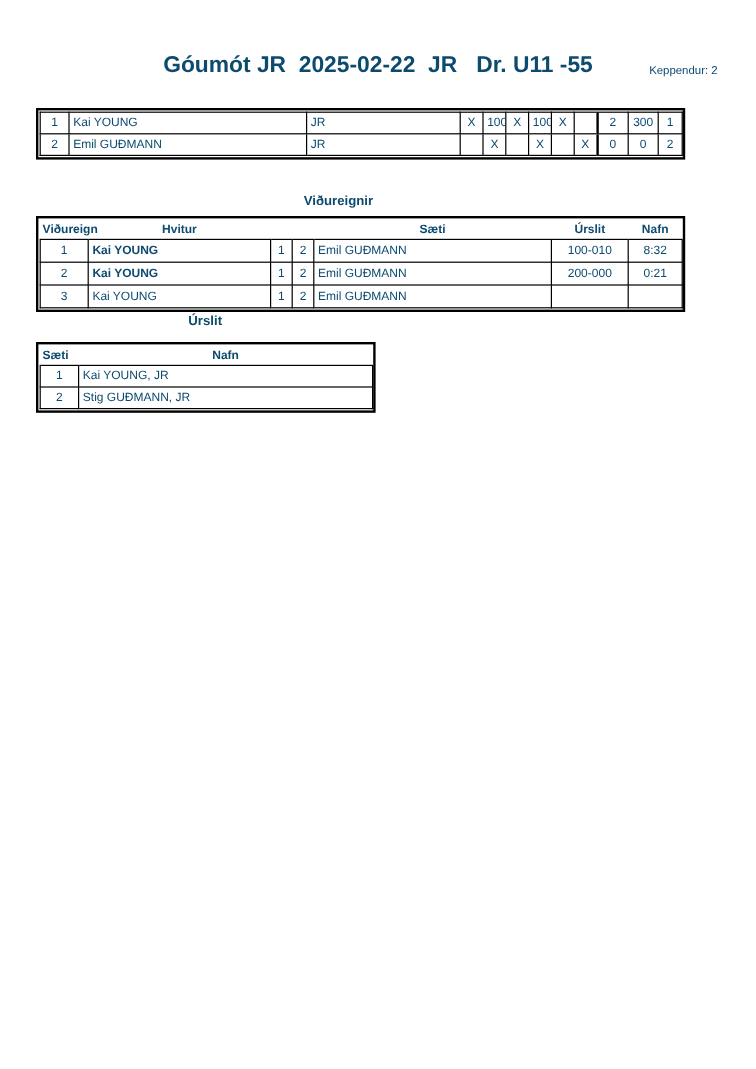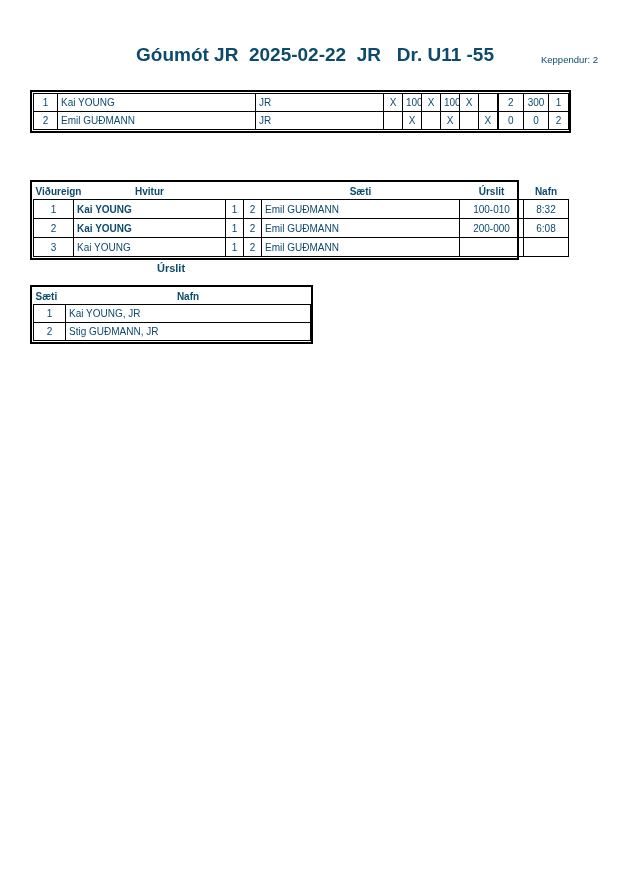--- a/index.html
+++ b/index.html
@@ -37,21 +37,21 @@
     font-weight: normal;
   }
   .tbl-wrap {
     position: absolute;
     box-sizing: border-box;
     border: 2px solid #000;
     padding: 1px;
     background: #fff;
   }
   .wrap-keppendur   { left: 30px; top: 90px;  width: 541px; }
-  .wrap-vidureignir { left: 30px; top: 180px; width: 489px; }
+  .wrap-vidureignir { left: 30px; top: 180px; width: 541px; }
   .wrap-urslit      { left: 30px; top: 285px; width: 283px; }
   table {
     border-collapse: collapse;
     table-layout: fixed;
     width: 100%;
     font-size: 10px;
   }
   th {
     font-weight: bold;
     border: none;
@@ -128,20 +128,21 @@
         <td class="ac"></td>
         <td class="ac">X</td>
         <td class="ac sep">0</td>
         <td class="ac">0</td>
         <td class="ac">2</td>
       </tr>
     </tbody>
       </table>
   </div>
 
+  <div class="section-title sec-vidureignir">Viðureignir</div>
 
   <div class="tbl-wrap wrap-vidureignir">
     <table>
       <colgroup>
         <col style="width:40px">
           <col style="width:152px">
           <col style="width:18px">
           <col style="width:18px">
         <col style="width:198px">
           <col style="width:64px">
@@ -166,21 +167,21 @@
         <td class="ac">100-010</td>
         <td class="ac">8:32</td>
       </tr>
       <tr>
         <td class="ac">2</td>
         <td class="al bold">Kai YOUNG</td>
         <td class="ac">1</td>
         <td class="ac">2</td>
         <td class="al">Emil GUÐMANN</td>
         <td class="ac">200-000</td>
-        <td class="ac">6:08</td>
+        <td class="ac">0:21</td>
       </tr>
       <tr>
         <td class="ac">3</td>
         <td class="al">Kai YOUNG</td>
         <td class="ac">1</td>
         <td class="ac">2</td>
         <td class="al">Emil GUÐMANN</td>
         <td class="ac"></td>
         <td class="ac"></td>
       </tr>

